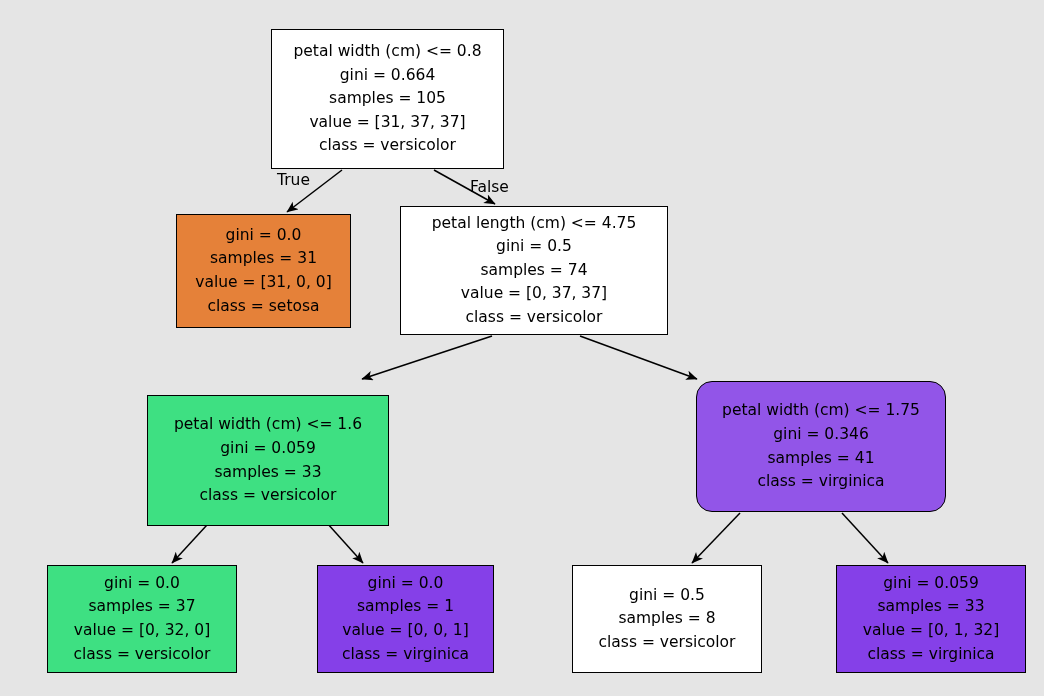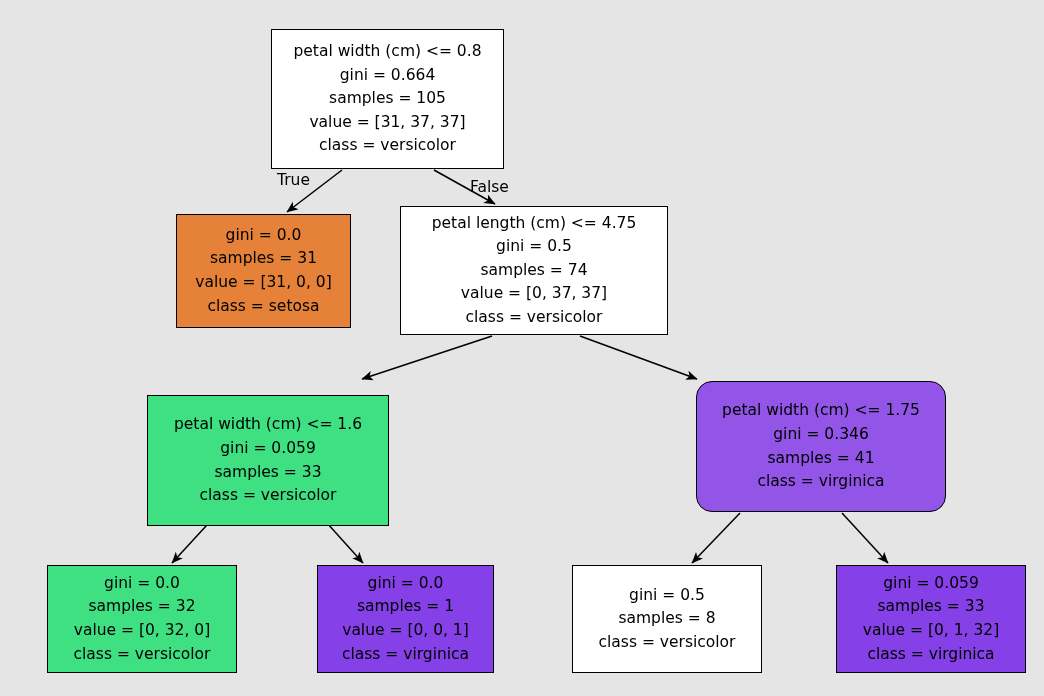--- a/index.html
+++ b/index.html
@@ -100,21 +100,21 @@
         <span class="line">class = versicolor</span>
       </div>
       <div class="tree-node" style="left: 696px; top: 381px; width: 250px; height: 131px; background: rgb(146, 85, 232); border-radius: 16px;">
         <span class="line">petal width (cm) &lt;= 1.75</span>
         <span class="line">gini = 0.346</span>
         <span class="line">samples = 41</span>
         <span class="line">class = virginica</span>
       </div>
       <div class="tree-node" style="left: 47px; top: 565px; width: 190px; height: 108px; background: rgb(62, 224, 130);">
         <span class="line">gini = 0.0</span>
-        <span class="line">samples = 32</span>
+        <span class="line">samples = 37</span>
         <span class="line">value = [0, 32, 0]</span>
         <span class="line">class = versicolor</span>
       </div>
       <div class="tree-node" style="left: 317px; top: 565px; width: 177px; height: 108px; background: rgb(133, 64, 232);">
         <span class="line">gini = 0.0</span>
         <span class="line">samples = 1</span>
         <span class="line">value = [0, 0, 1]</span>
         <span class="line">class = virginica</span>
       </div>
       <div class="tree-node" style="left: 572px; top: 565px; width: 190px; height: 108px; background: rgb(255, 255, 255);">

